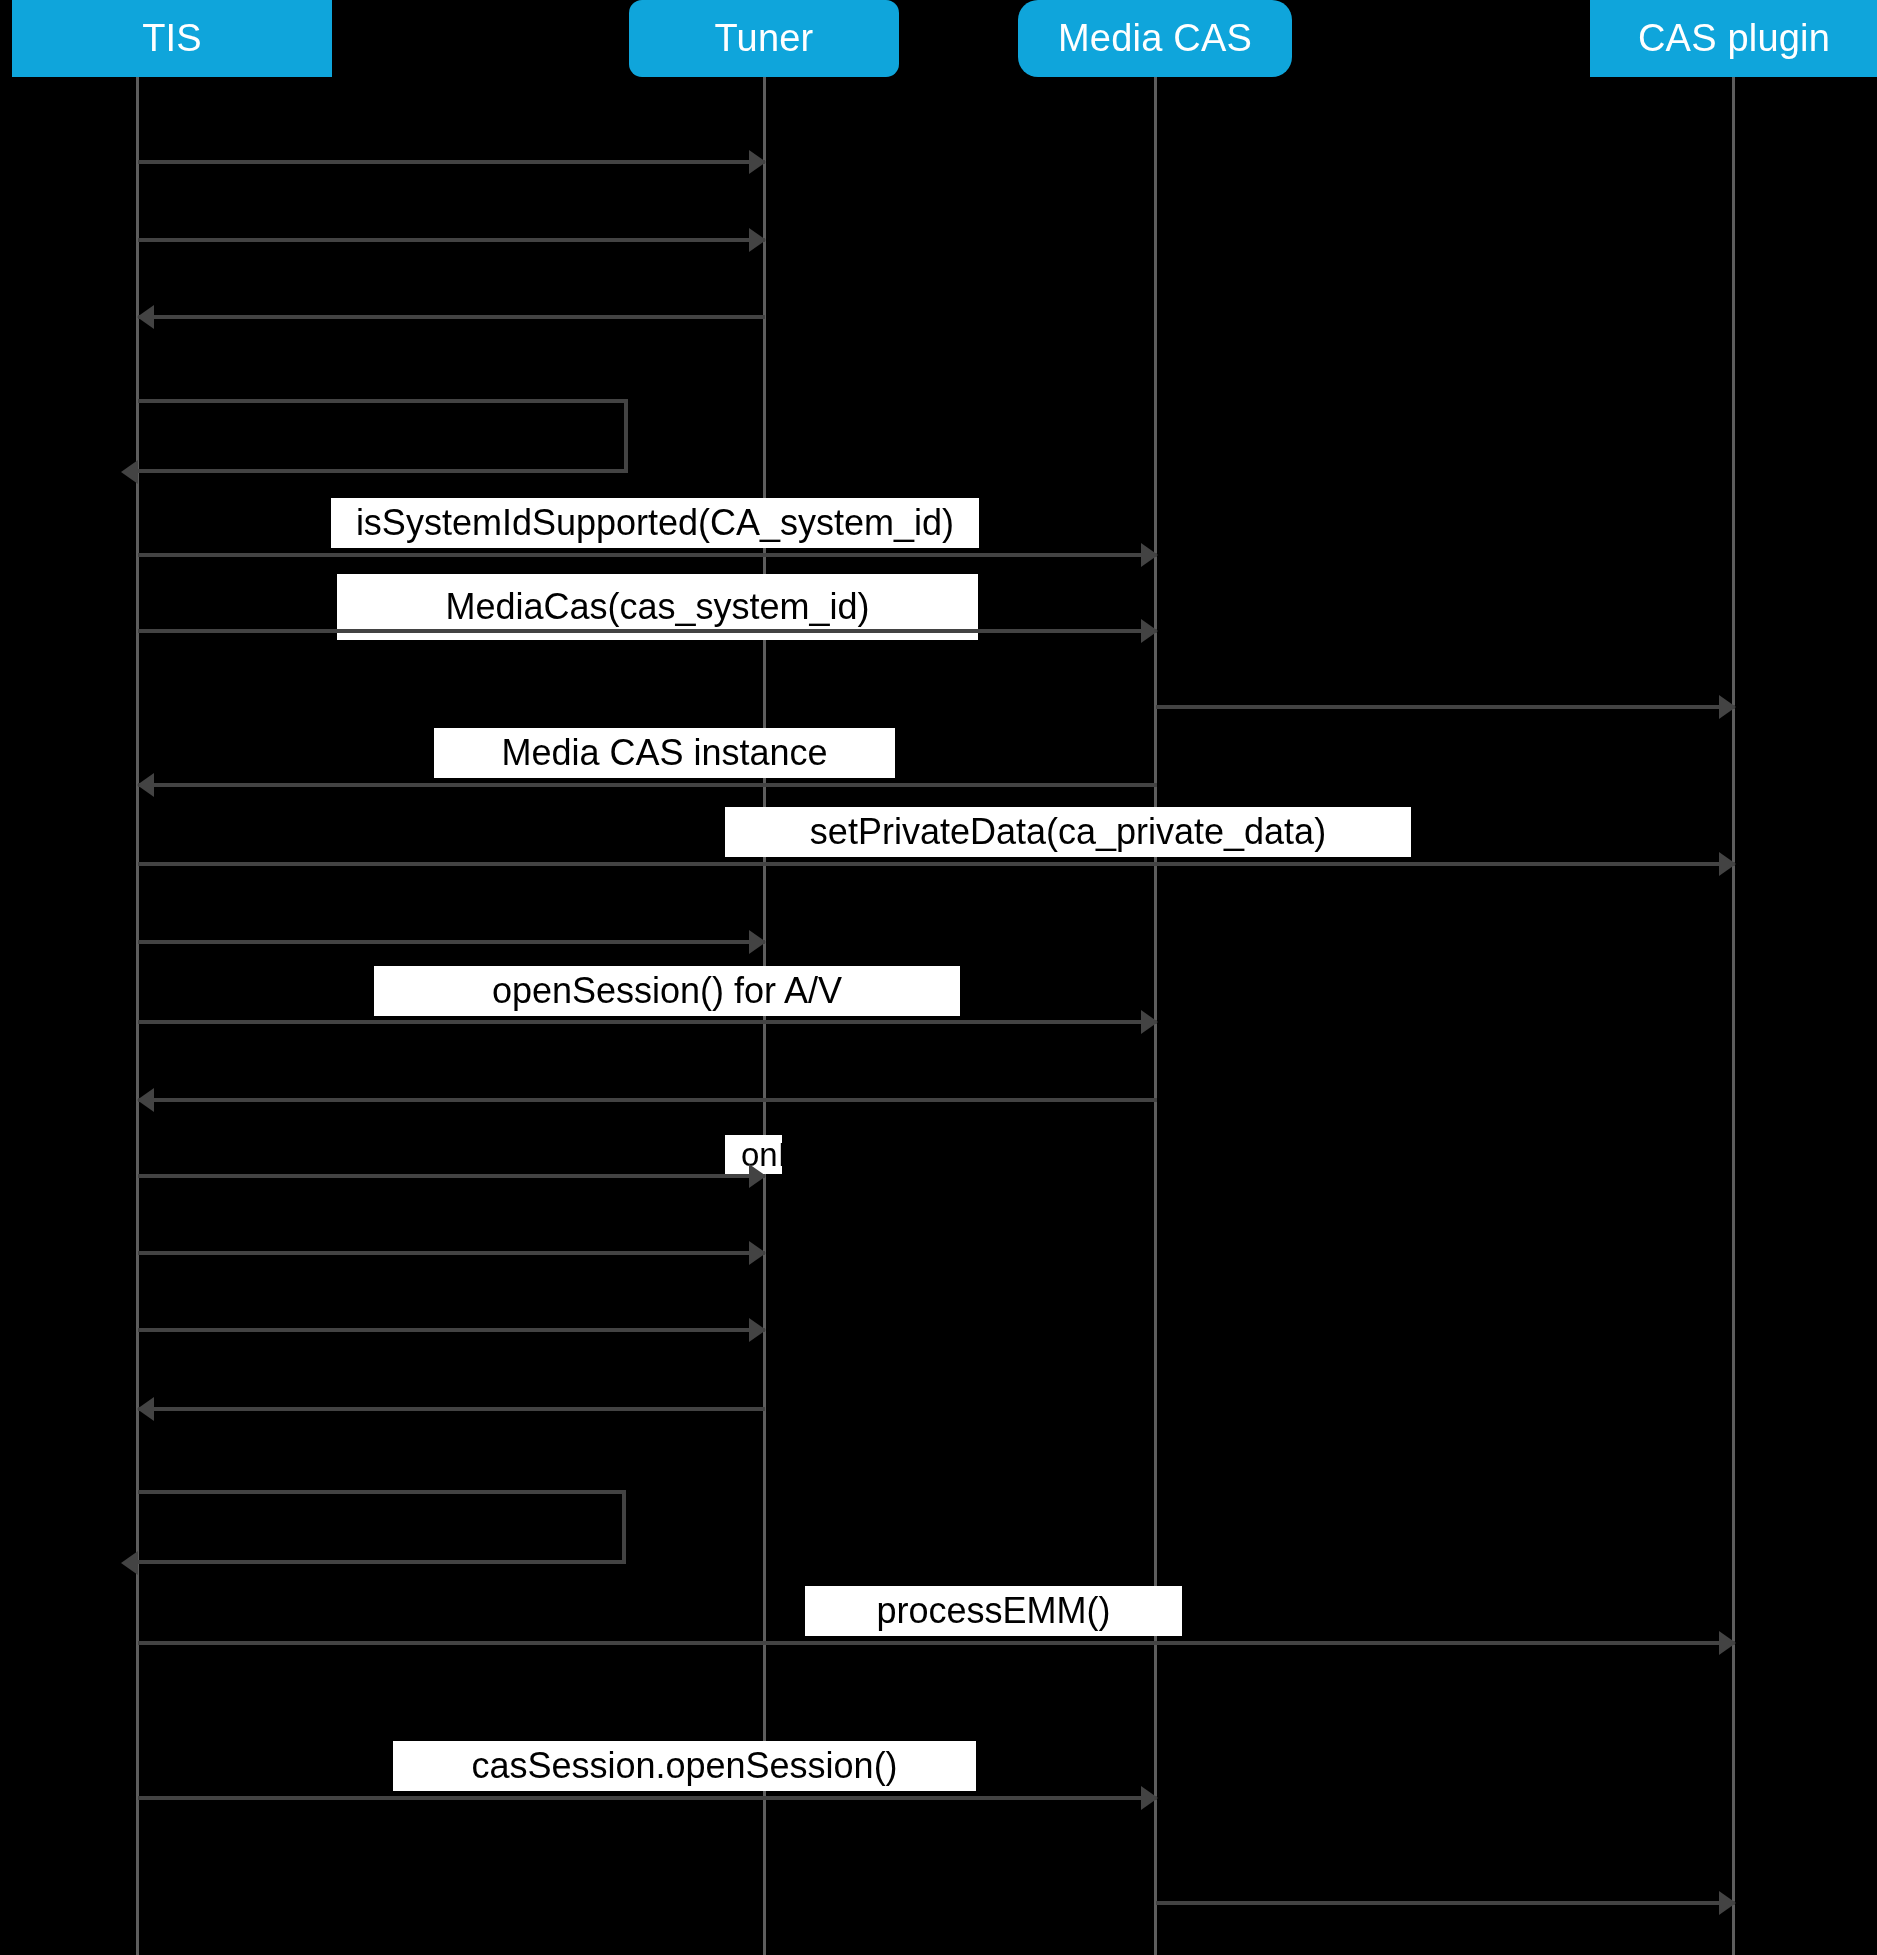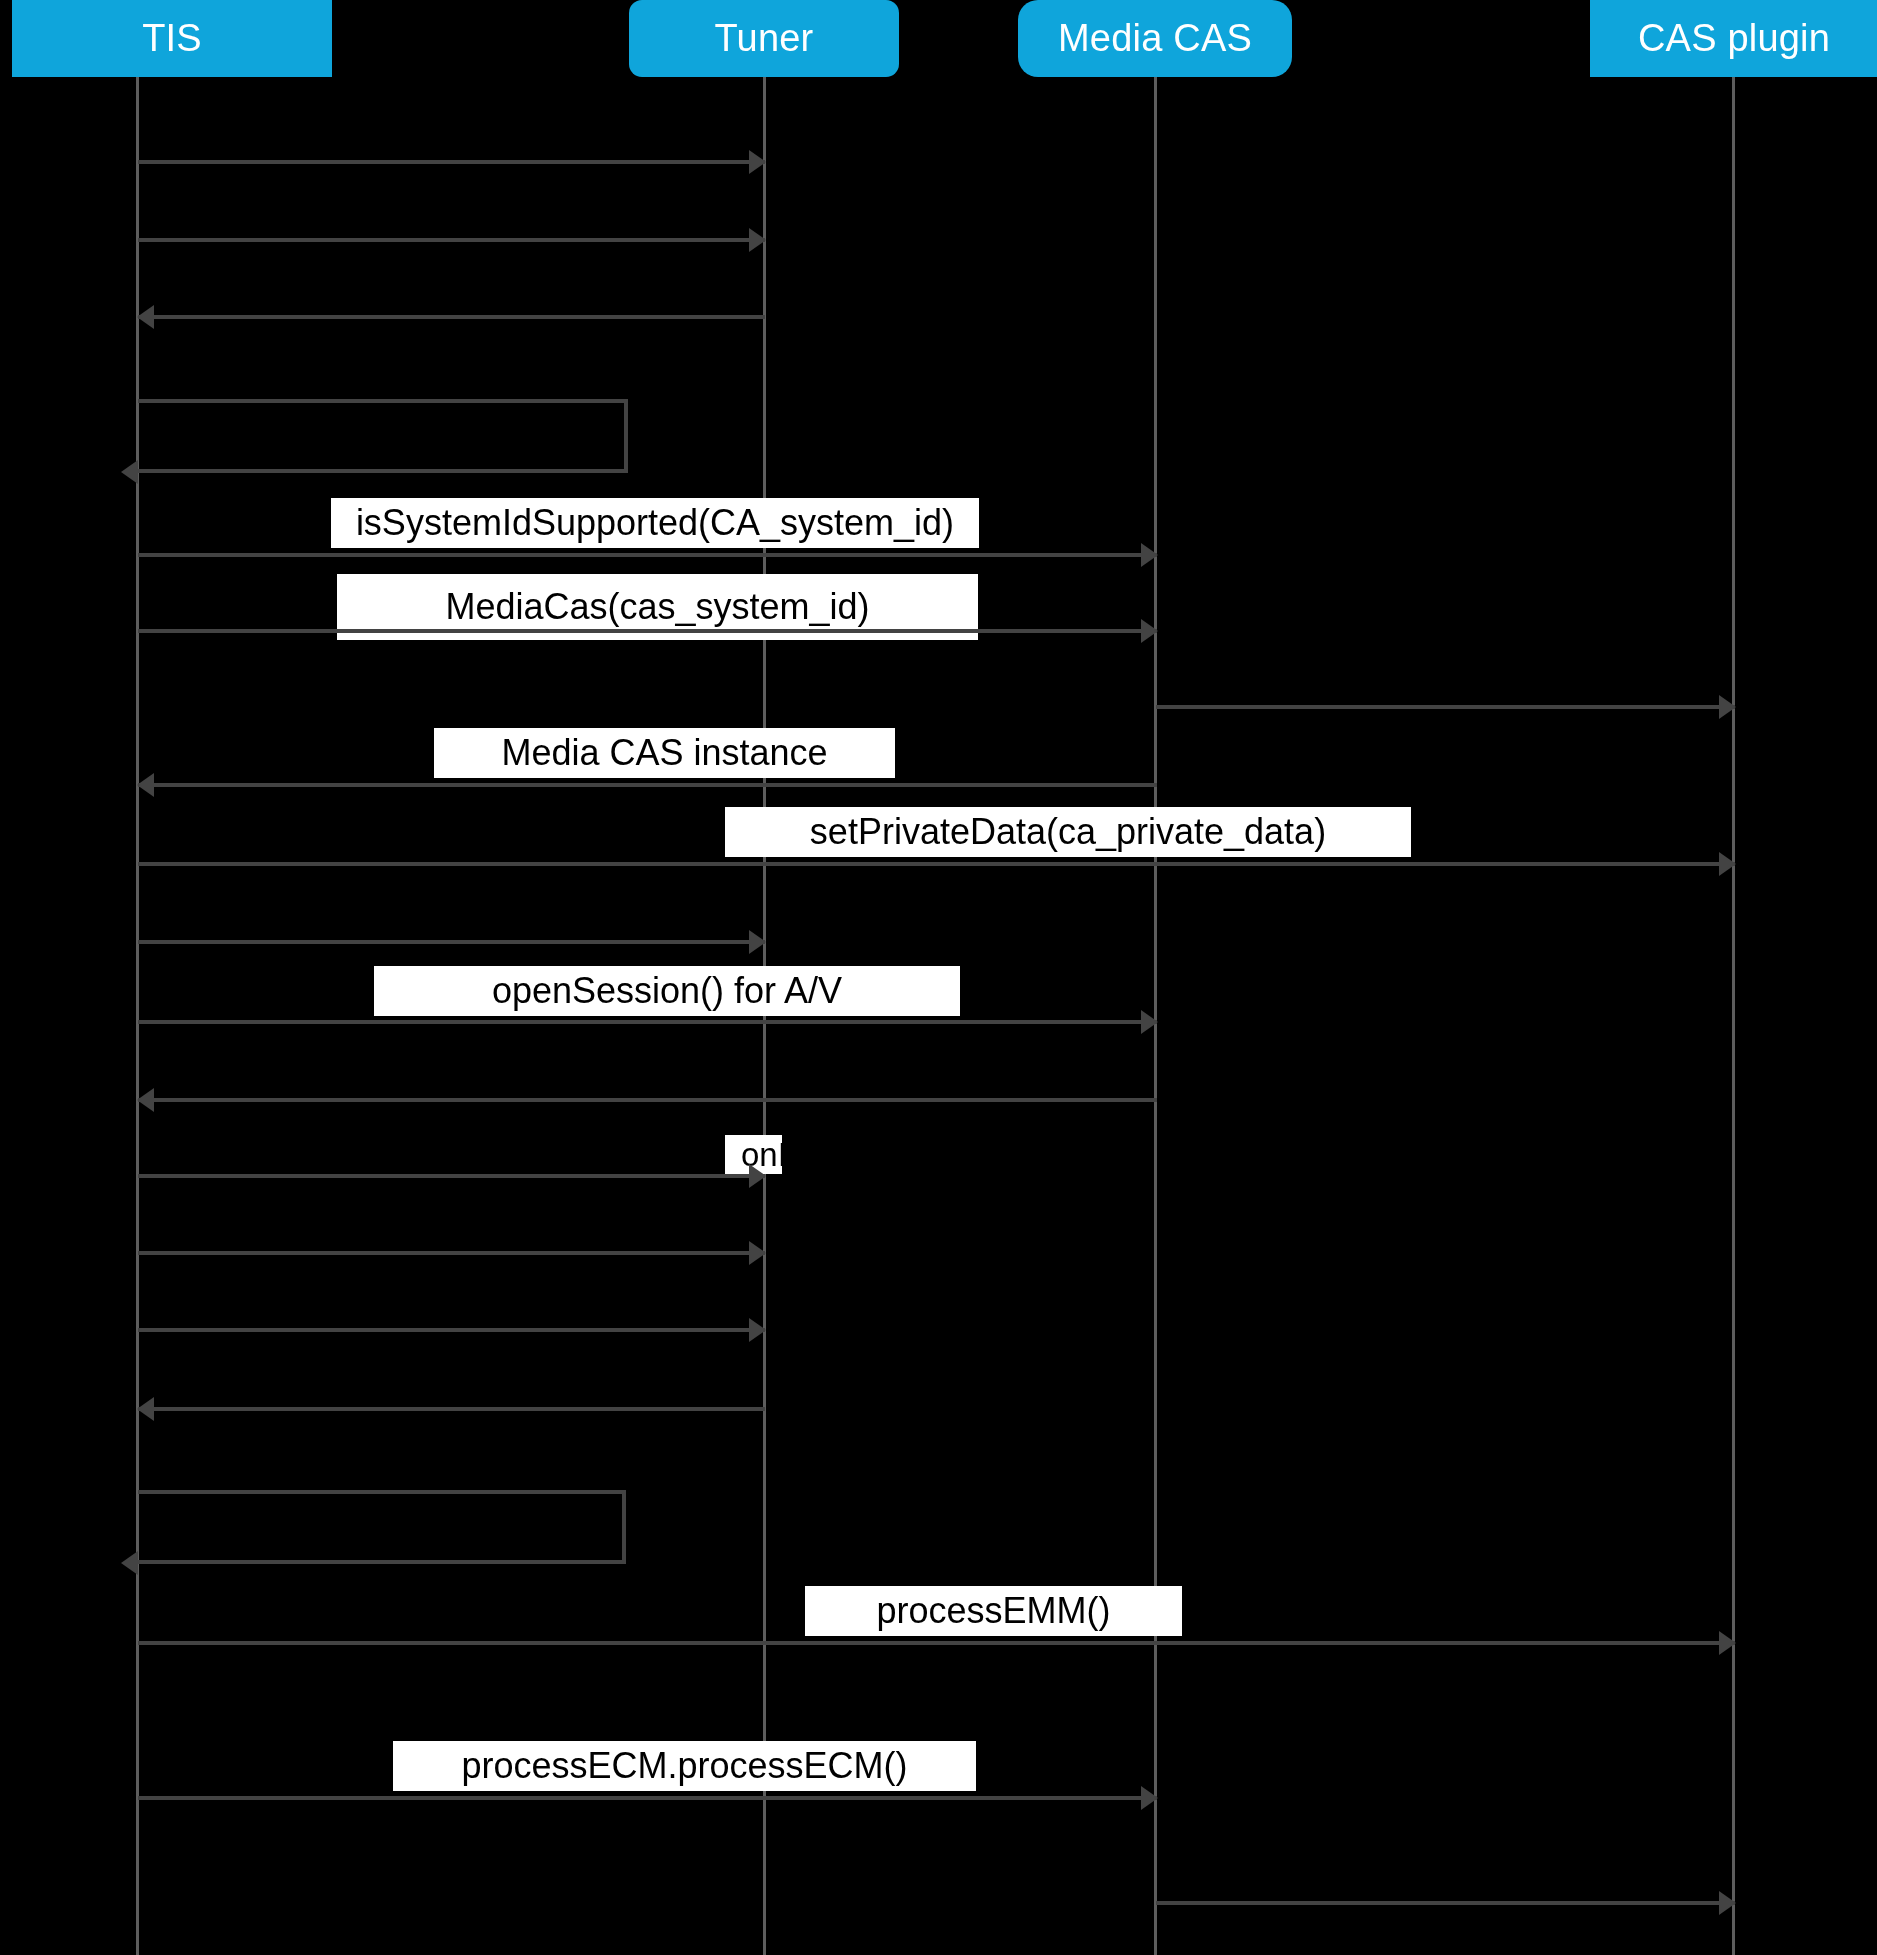--- a/index.html
+++ b/index.html
@@ -211,21 +211,21 @@
   <div class="selfloop" style="left:138px; top:1490px; width:488px; height:74px;">
     <div class="head"></div>
   </div>
 
   <div class="msg-label" style="left:805px; top:1586px; width:377px; height:50px;">processEMM()</div>
   <div class="msg to-right" style="left:138px; top:1641px; width:1597px;">
     <div class="line"></div>
     <div class="head"></div>
   </div>
 
-  <div class="msg-label" style="left:393px; top:1741px; width:583px; height:50px;">processECM.processECM()</div>
+  <div class="msg-label" style="left:393px; top:1741px; width:583px; height:50px;">casSession.openSession()</div>
   <div class="msg to-right" style="left:138px; top:1796px; width:1019px;">
     <div class="line"></div>
     <div class="head"></div>
   </div>
 
   <div class="msg to-right" style="left:1156px; top:1901px; width:579px;">
     <div class="line"></div>
     <div class="head"></div>
   </div>
 

